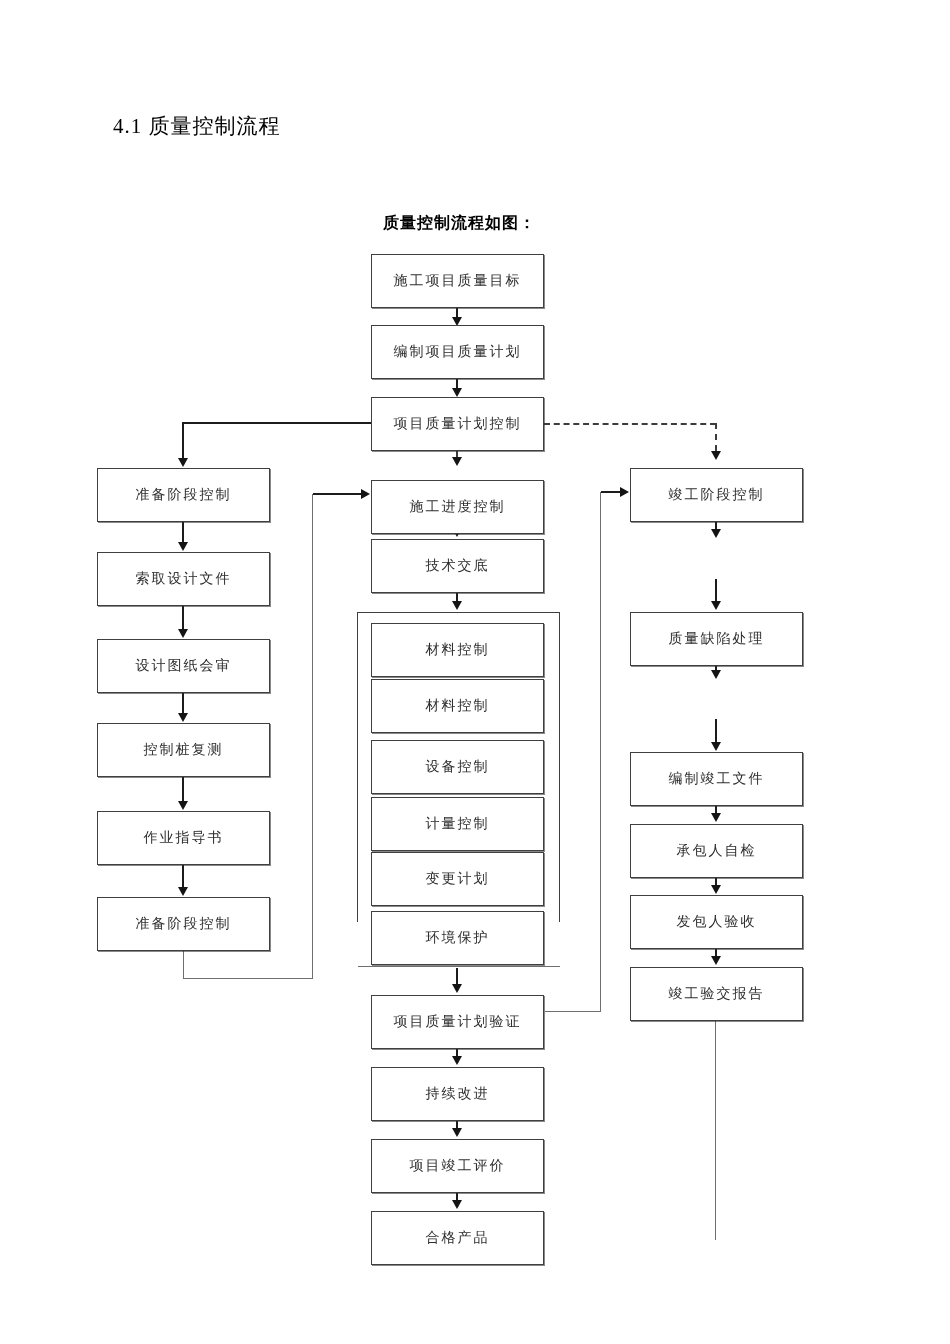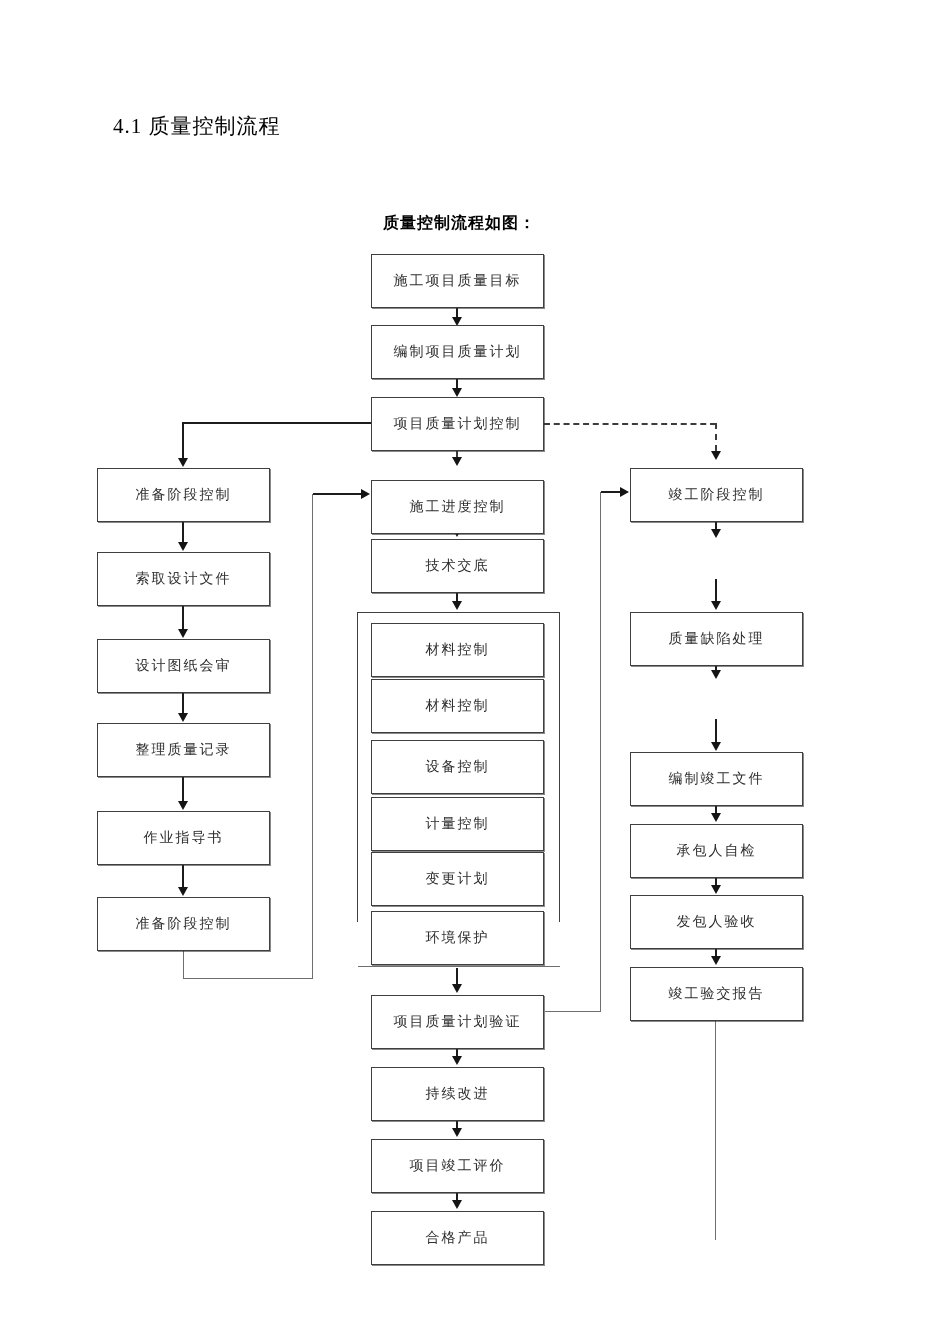--- a/index.html
+++ b/index.html
@@ -49,21 +49,21 @@
 
   <div class="group"></div>
 
   <div class="box" style="left:371px;top:254px">施工项目质量目标</div>
   <div class="box" style="left:371px;top:325px">编制项目质量计划</div>
   <div class="box" style="left:371px;top:397px">项目质量计划控制</div>
 
   <div class="box" style="left:97px;top:468px">准备阶段控制</div>
   <div class="box" style="left:97px;top:552px">索取设计文件</div>
   <div class="box" style="left:97px;top:639px">设计图纸会审</div>
-  <div class="box" style="left:97px;top:723px">整理质量记录</div>
+  <div class="box" style="left:97px;top:723px">控制桩复测</div>
   <div class="box" style="left:97px;top:811px">作业指导书</div>
   <div class="box" style="left:97px;top:897px">准备阶段控制</div>
 
   <div class="box" style="left:371px;top:480px">施工进度控制</div>
   <div class="box" style="left:371px;top:539px">技术交底</div>
   <div class="box" style="left:371px;top:623px">材料控制</div>
   <div class="box" style="left:371px;top:679px">材料控制</div>
   <div class="box" style="left:371px;top:740px">设备控制</div>
   <div class="box" style="left:371px;top:797px">计量控制</div>
   <div class="box" style="left:371px;top:852px">变更计划</div>

